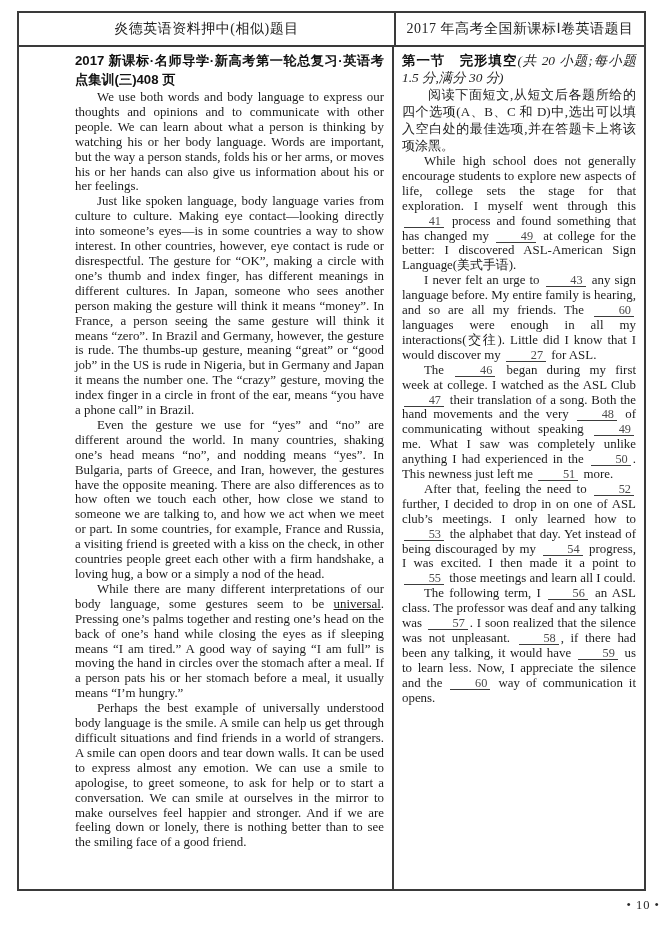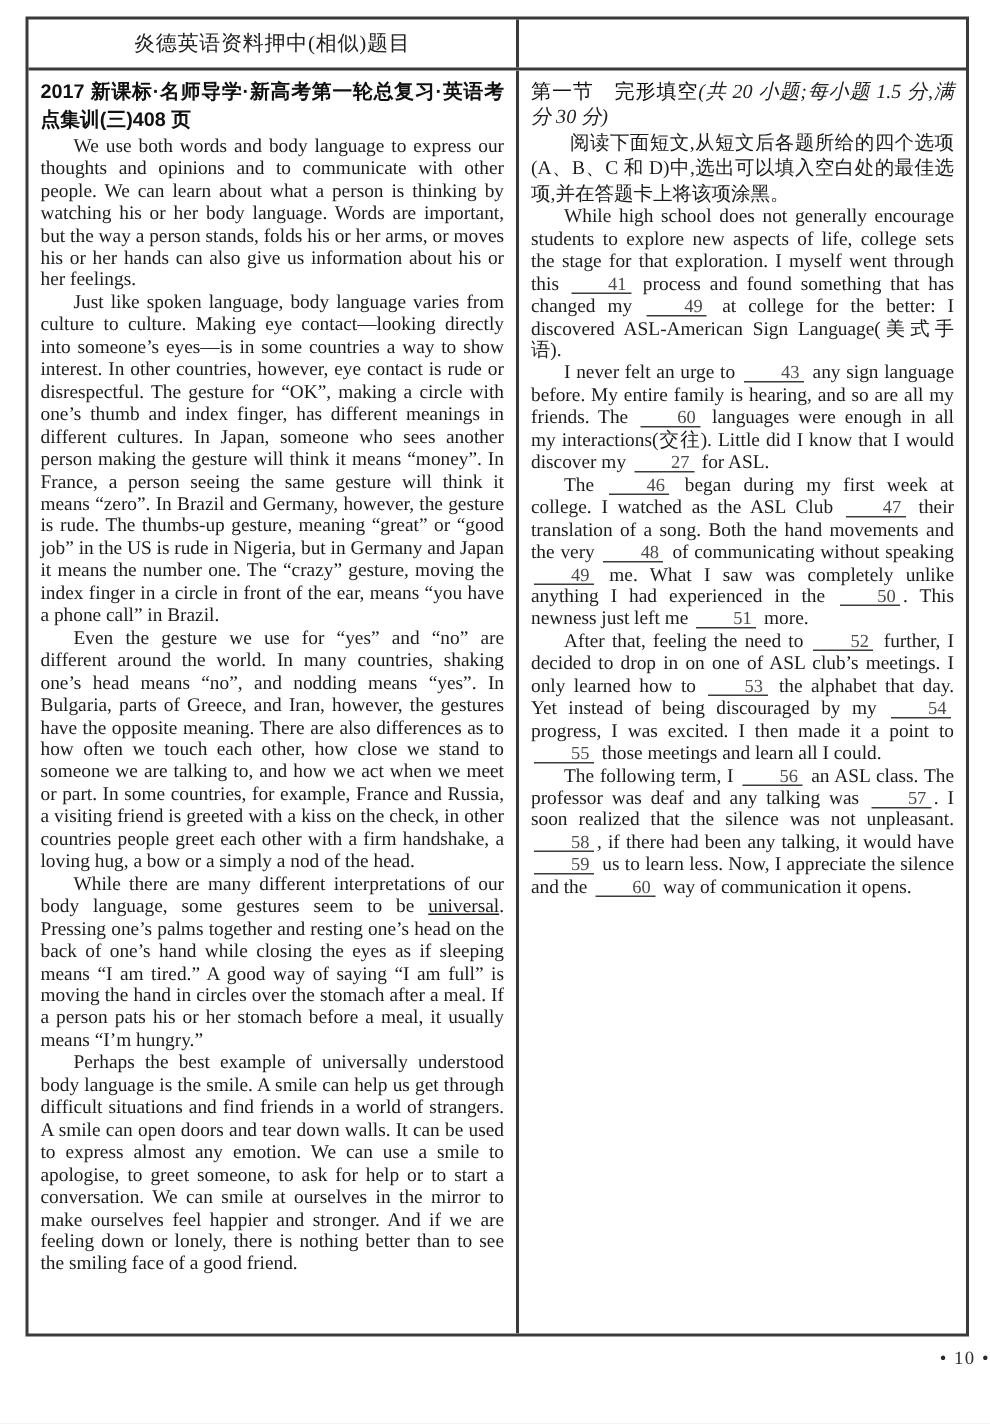--- a/index.html
+++ b/index.html
@@ -31,23 +31,23 @@
     border-bottom: 2px solid #3a3a3a;
   }
   .th {
     display: flex;
     align-items: center;
     justify-content: center;
     font-size: 14px;
     letter-spacing: 0.5px;
     color: #222;
   }
-  .th.left  { width: 327px; border-right: 2px solid #3a3a3a; }
+  .th.left  { width: 377px; border-right: 2px solid #3a3a3a; }
   .th.right { flex: 1; }
-  .tbody { display: flex; flex: 1; overflow: hidden; }
+  .tbody { display: flex; flex: 1; overflow: hidden; padding-left: 48px; }
   .col {
     padding: 5px 8px 4px 8px;
     overflow: hidden;
   }
   .col.left  { width: 327px; border-right: 2px solid #3a3a3a; }
   .col.right { flex: 1; }
   .source-title {
     font-family: "Liberation Sans", sans-serif;
     font-weight: bold;
     font-size: 13.2px;
@@ -69,21 +69,21 @@
     text-indent: 2em;
     text-align: justify;
   }
   .section-heading {
     font-size: 13.4px;
     line-height: 17px;
     text-align: justify;
   }
   .section-heading .hd-bold {
     font-family: "Liberation Sans", sans-serif;
-    font-weight: normal;
+    font-weight: bold;
     color: #111;
   }
   .section-heading .hd-note {
     font-style: italic;
     color: #222;
   }
   .blank {
     display: inline-block;
     min-width: 40px;
     padding: 0 3px;
@@ -107,20 +107,21 @@
     letter-spacing: 1px;
   }
 </style>
 </head>
 <body>
 
 <div class="page">
   <div class="paper">
     <div class="thead">
       <div class="th left">炎德英语资料押中(相似)题目</div>
+      <div class="th right">2017 年高考全国新课标Ⅰ卷英语题目</div>
     </div>
     <div class="tbody">
       <div class="col left">
         <div class="source-title">2017 新课标·名师导学·新高考第一轮总复习·英语考点集训(三)408 页</div>
         <div>
             <p class="para">We use both words and body language to express our thoughts and opinions and to communicate with other people. We can learn about what a person is thinking by watching his or her body language. Words are important, but the way a person stands, folds his or her arms, or moves his or her hands can also give us information about his or her feelings.</p>
             <p class="para">Just like spoken language, body language varies from culture to culture. Making eye contact—looking directly into someone’s eyes—is in some countries a way to show interest. In other countries, however, eye contact is rude or disrespectful. The gesture for “OK”, making a circle with one’s thumb and index finger, has different meanings in different cultures. In Japan, someone who sees another person making the gesture will think it means “money”. In France, a person seeing the same gesture will think it means “zero”. In Brazil and Germany, however, the gesture is rude. The thumbs-up gesture, meaning “great” or “good job” in the US is rude in Nigeria, but in Germany and Japan it means the number one. The “crazy” gesture, moving the index finger in a circle in front of the ear, means “you have a phone call” in Brazil.</p>
             <p class="para">Even the gesture we use for “yes” and “no” are different around the world. In many countries, shaking one’s head means “no”, and nodding means “yes”. In Bulgaria, parts of Greece, and Iran, however, the gestures have the opposite meaning. There are also differences as to how often we touch each other, how close we stand to someone we are talking to, and how we act when we meet or part. In some countries, for example, France and Russia, a visiting friend is greeted with a kiss on the check, in other countries people greet each other with a firm handshake, a loving hug, a bow or a simply a nod of the head.</p>
             <p class="para">While there are many different interpretations of our body language, some gestures seem to be <span class="uline">universal</span>. Pressing one’s palms together and resting one’s head on the back of one’s hand while closing the eyes as if sleeping means “I am tired.” A good way of saying “I am full” is moving the hand in circles over the stomach after a meal. If a person pats his or her stomach before a meal, it usually means “I’m hungry.”</p>
             <p class="para">Perhaps the best example of universally understood body language is the smile. A smile can help us get through difficult situations and find friends in a world of strangers. A smile can open doors and tear down walls. It can be used to express almost any emotion. We can use a smile to apologise, to greet someone, to ask for help or to start a conversation. We can smile at ourselves in the mirror to make ourselves feel happier and stronger. And if we are feeling down or lonely, there is nothing better than to see the smiling face of a good friend.</p>

